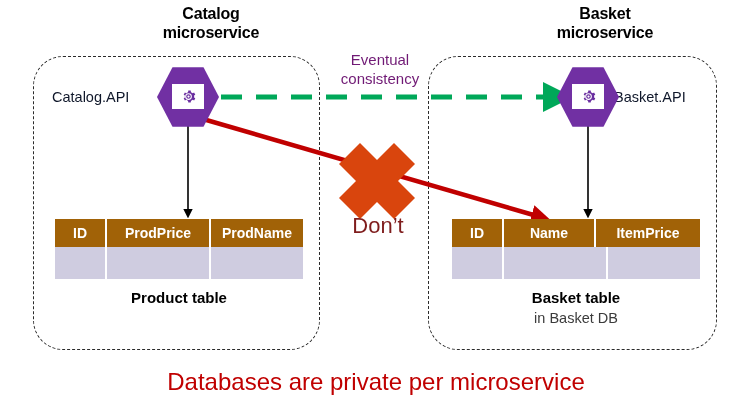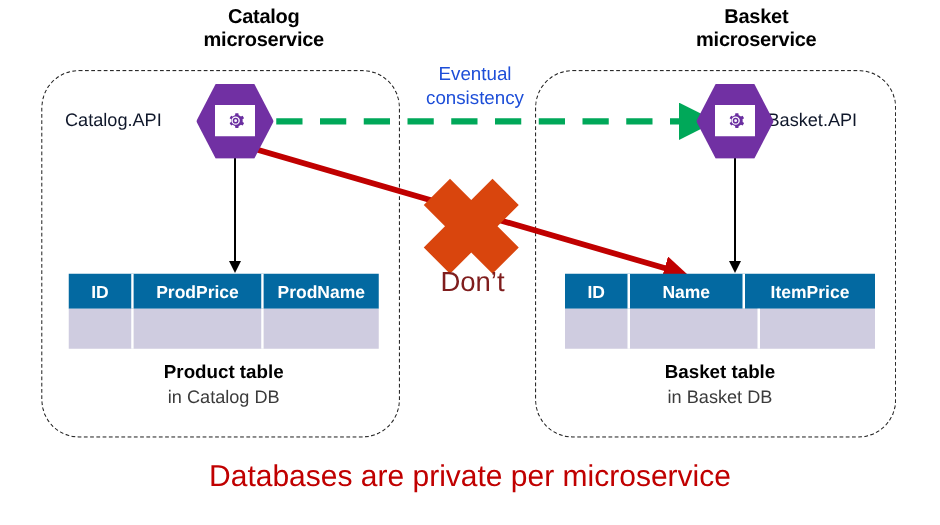--- a/index.html
+++ b/index.html
@@ -100,21 +100,21 @@
 
   
   #eventual-label {
     position: absolute;
     left: 325px;
     top: 50px;
     width: 110px;
     text-align: center;
     font-size: 15px;
     line-height: 19px;
-    color: #1d4ed8;
+    color: #701a75;
   }
 
   
   #dont-label {
     position: absolute;
     left: 318px;
     top: 213px;
     width: 120px;
     text-align: center;
     font-size: 22px;
@@ -131,21 +131,21 @@
 
   .tbl-header-row {
     display: flex;
     height: 28px;
   }
   .tbl-body-row {
     display: flex;
     height: 32px;
   }
   .th-cell {
-    background: #0369a1;
+    background: #a16207;
     color: #ffffff;
     font-weight: bold;
     font-size: 14px;
     display: flex;
     align-items: center;
     justify-content: center;
     border-right: 2px solid #ffffff;
     box-sizing: border-box;
   }
   .th-cell:last-child { border-right: none; }
@@ -274,21 +274,20 @@
     </div>
     <div class="tbl-body-row">
       <div class="td-cell col-id"></div>
       <div class="td-cell col-mid"></div>
       <div class="td-cell col-last"></div>
     </div>
   </div>
 
   <div class="tbl-caption" id="product-caption">
     <span class="cap-strong">Product table</span>
-    <span class="cap-sub">in Catalog  DB</span>
   </div>
 
   <div class="db-table" id="basket-table">
     <div class="tbl-header-row">
       <div class="th-cell col-id">ID</div>
       <div class="th-cell col-last">Name</div>
       <div class="th-cell col-mid">ItemPrice</div>
     </div>
     <div class="tbl-body-row">
       <div class="td-cell col-id"></div>

